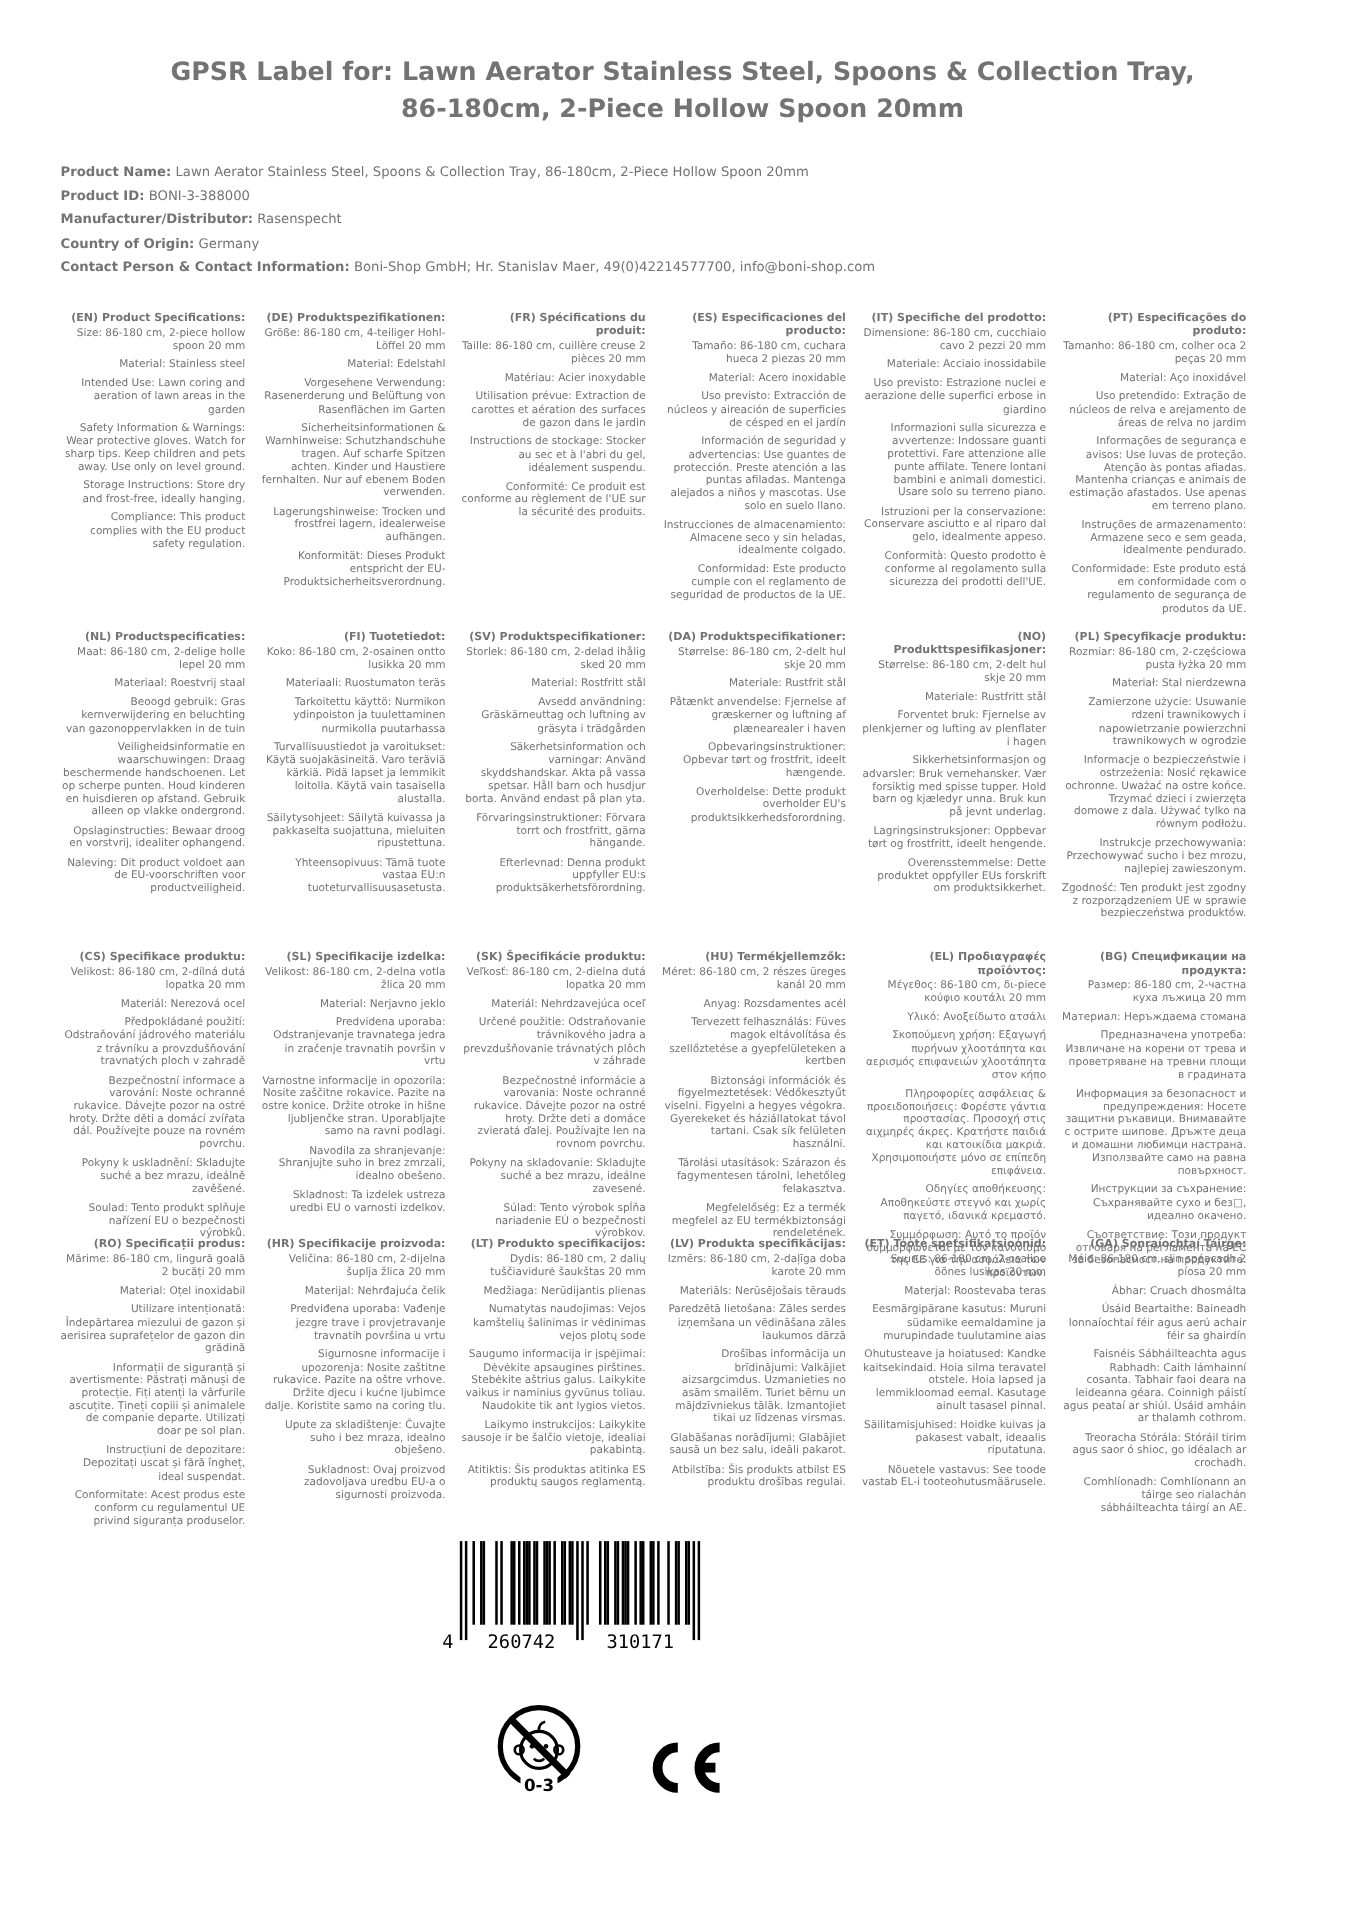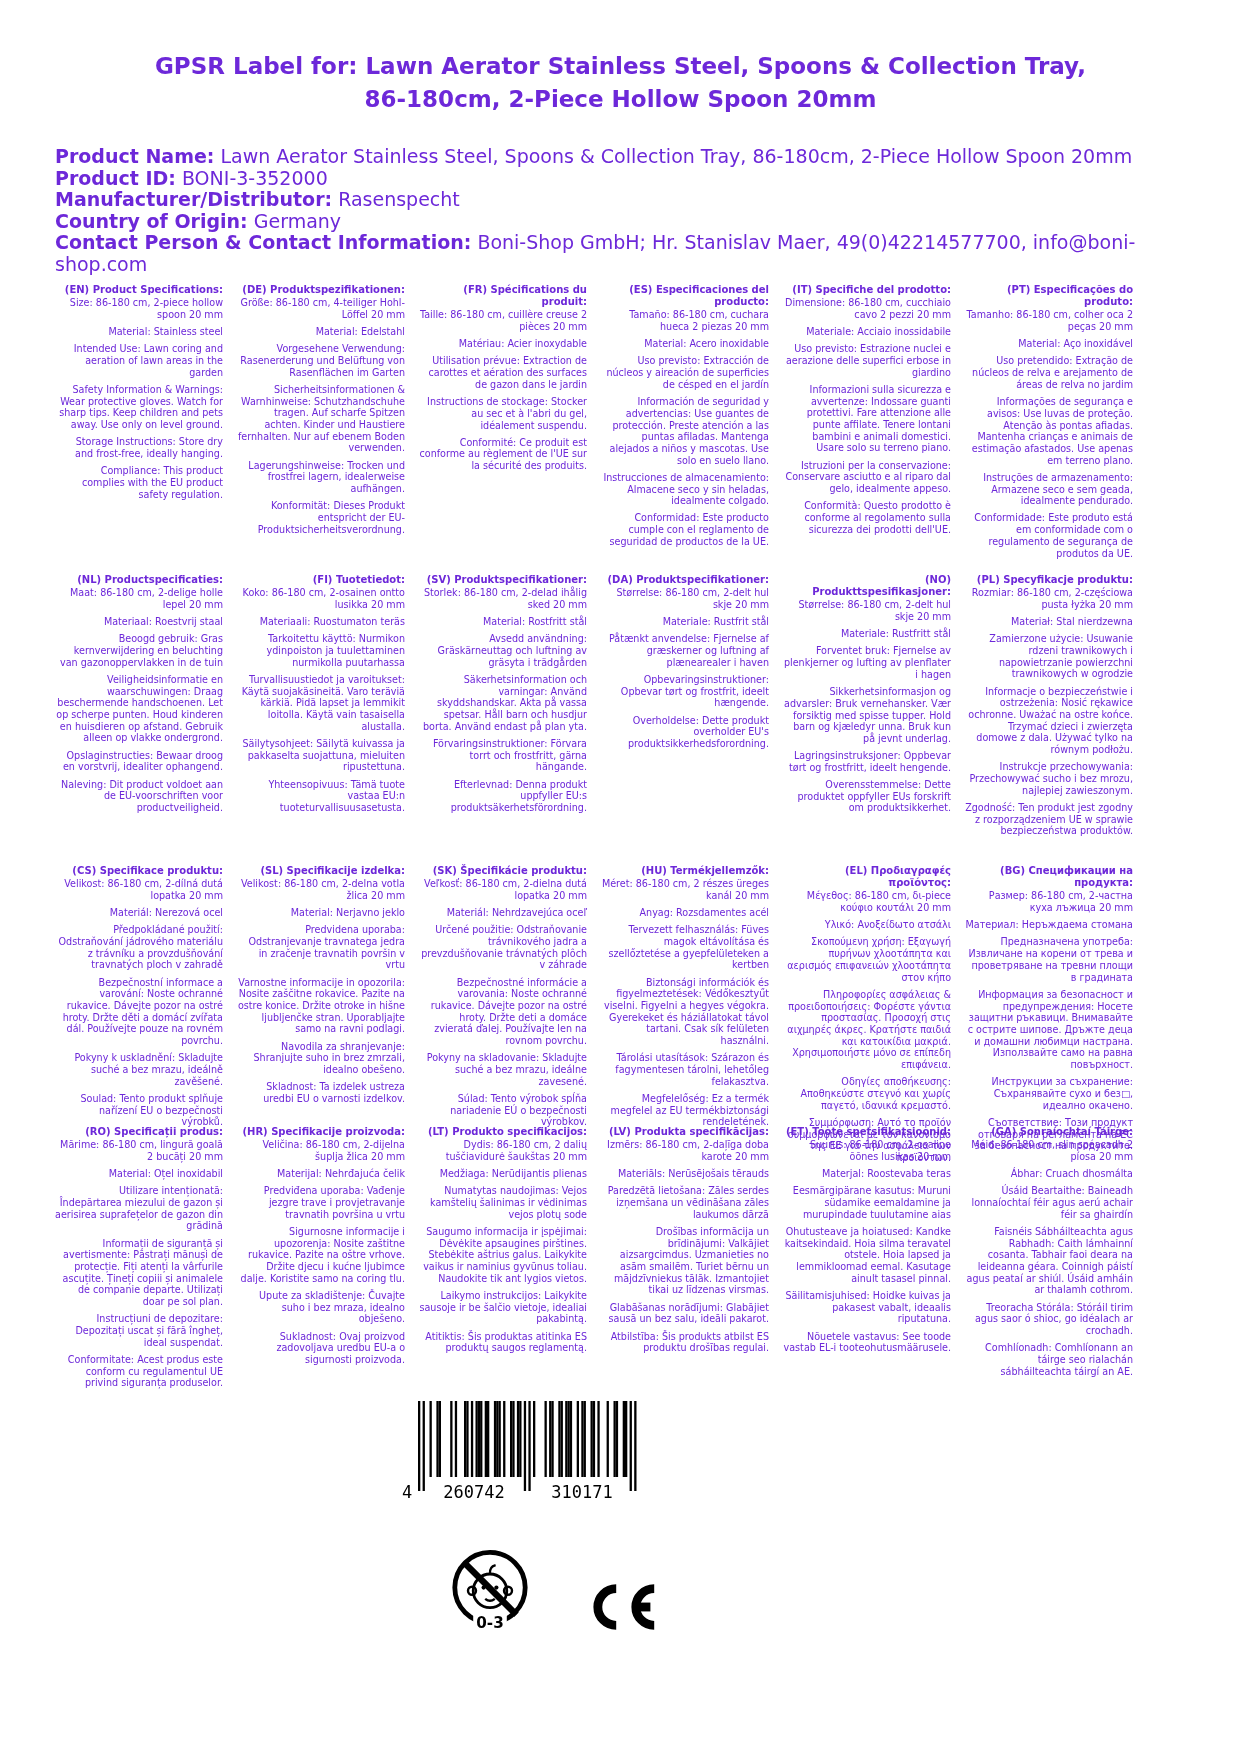--- a/index.html
+++ b/index.html
@@ -2,35 +2,35 @@
 <html><head>
 <meta charset="utf-8">
 <style>
   html,body{margin:0;padding:0;background:#888;}
   .page{
     position:relative;
     width:1241px;height:1754px;
     background:#ffffff;
     margin:0 auto;
     font-family:"DejaVu Sans", sans-serif;
-    color:#6d28d9;
+    color:#737373;
     overflow:hidden;
   }
   
   .title{
     position:absolute;top:50px;left:0;right:0;
     margin:0 auto;width:940px;
     text-align:center;
     font-size:23px;font-weight:bold;line-height:1.45;
     font-family:"DejaVu Sans", sans-serif;
   }
   
   .product-info{
     position:absolute;left:55px;top:146px;width:1140px;
-    font-size:19px;line-height:21.6px;
+    font-size:12px;line-height:21.6px;
   }
   .pi-line .lbl{font-weight:bold;}
   .pi-line .val{font-weight:normal;}
   
   .lang-grid{
     position:absolute;left:55px;top:284px;
     display:grid;
     grid-template-columns:repeat(6,182px);
     grid-template-rows:290px 291px 261px auto;
   }
@@ -60,21 +60,21 @@
 
   <h1 class="title">GPSR Label for: Lawn Aerator Stainless Steel, Spoons &amp; Collection Tray, 86-180cm, 2-Piece Hollow Spoon 20mm</h1>
 
   <div class="product-info">
     <div class="pi-line">
       <span class="lbl">Product Name:</span>
       <span class="val">Lawn Aerator Stainless Steel, Spoons &amp; Collection Tray, 86-180cm, 2-Piece Hollow Spoon 20mm</span>
     </div>
     <div class="pi-line">
       <span class="lbl">Product ID:</span>
-      <span class="val">BONI-3-352000</span>
+      <span class="val">BONI-3-388000</span>
     </div>
     <div class="pi-line">
       <span class="lbl">Manufacturer/Distributor:</span>
       <span class="val">Rasenspecht</span>
     </div>
     <div class="pi-line">
       <span class="lbl">Country of Origin:</span>
       <span class="val">Germany</span>
     </div>
     <div class="pi-line">

